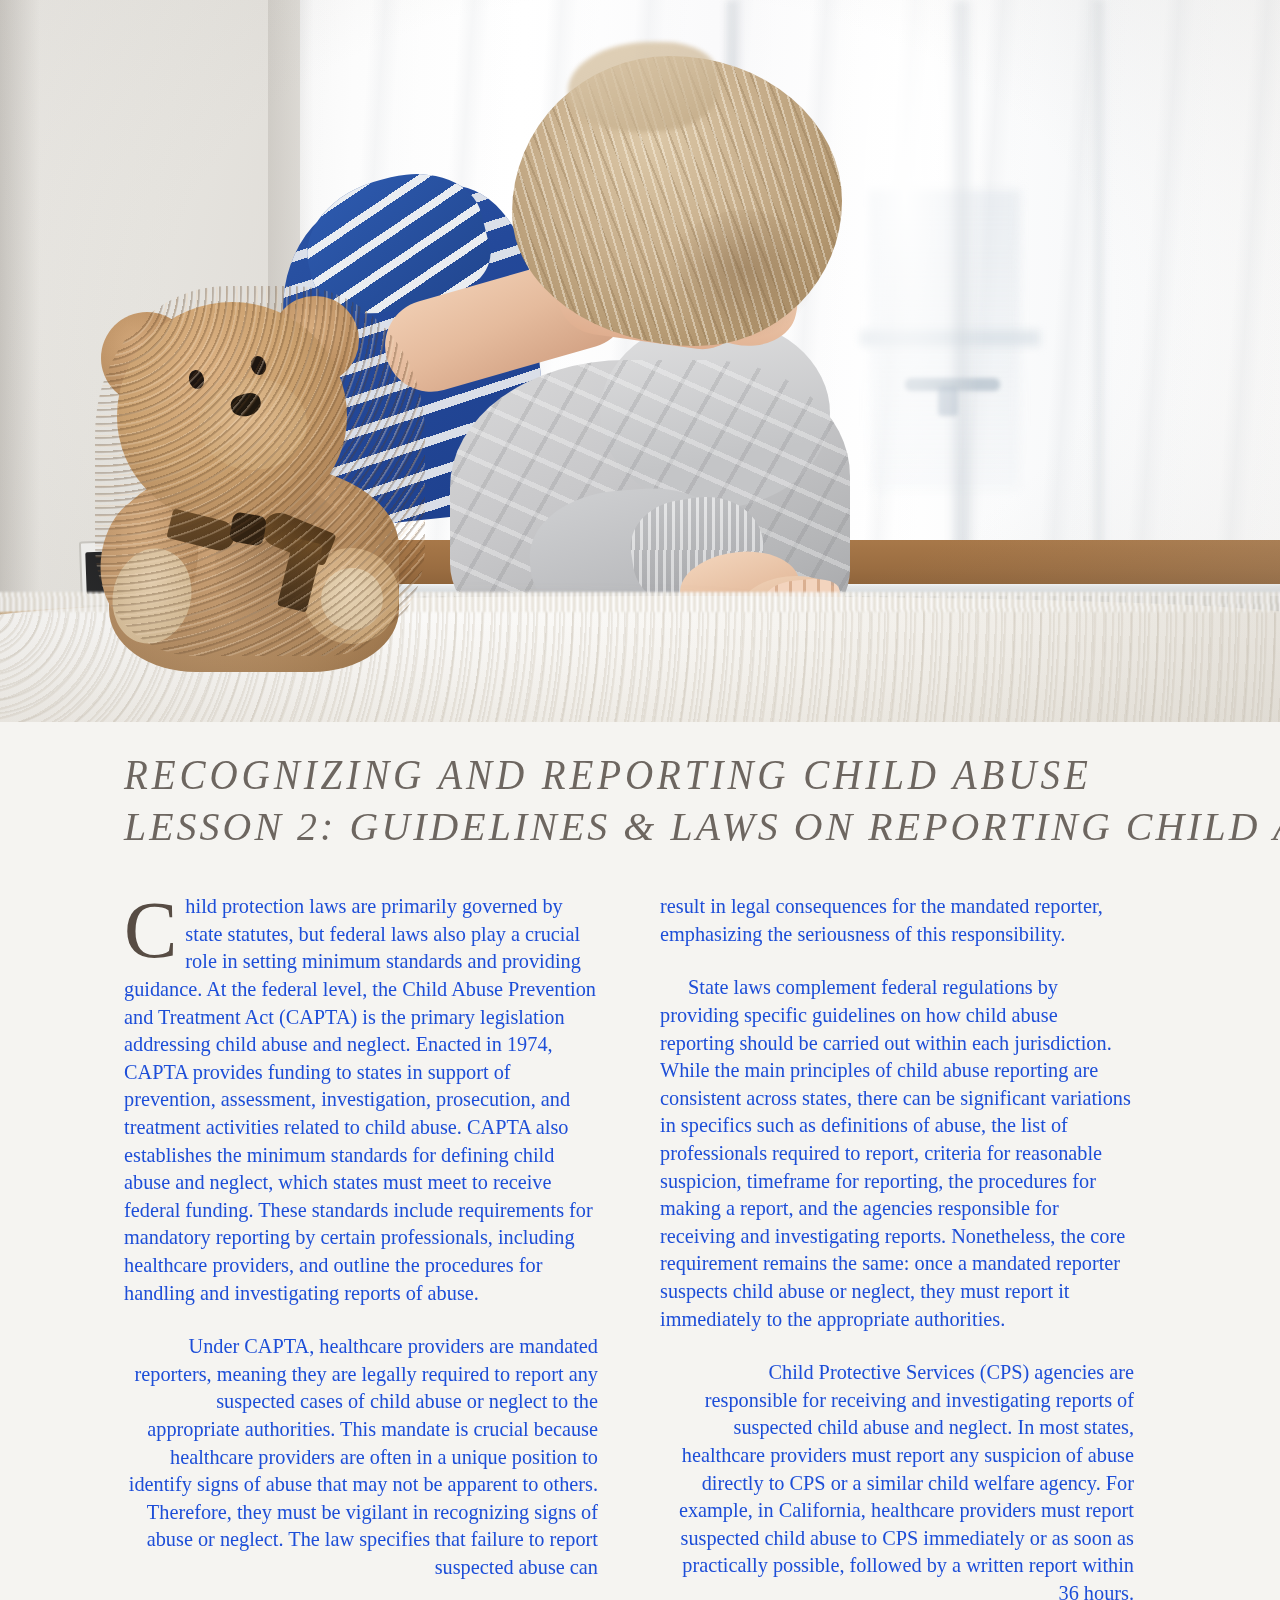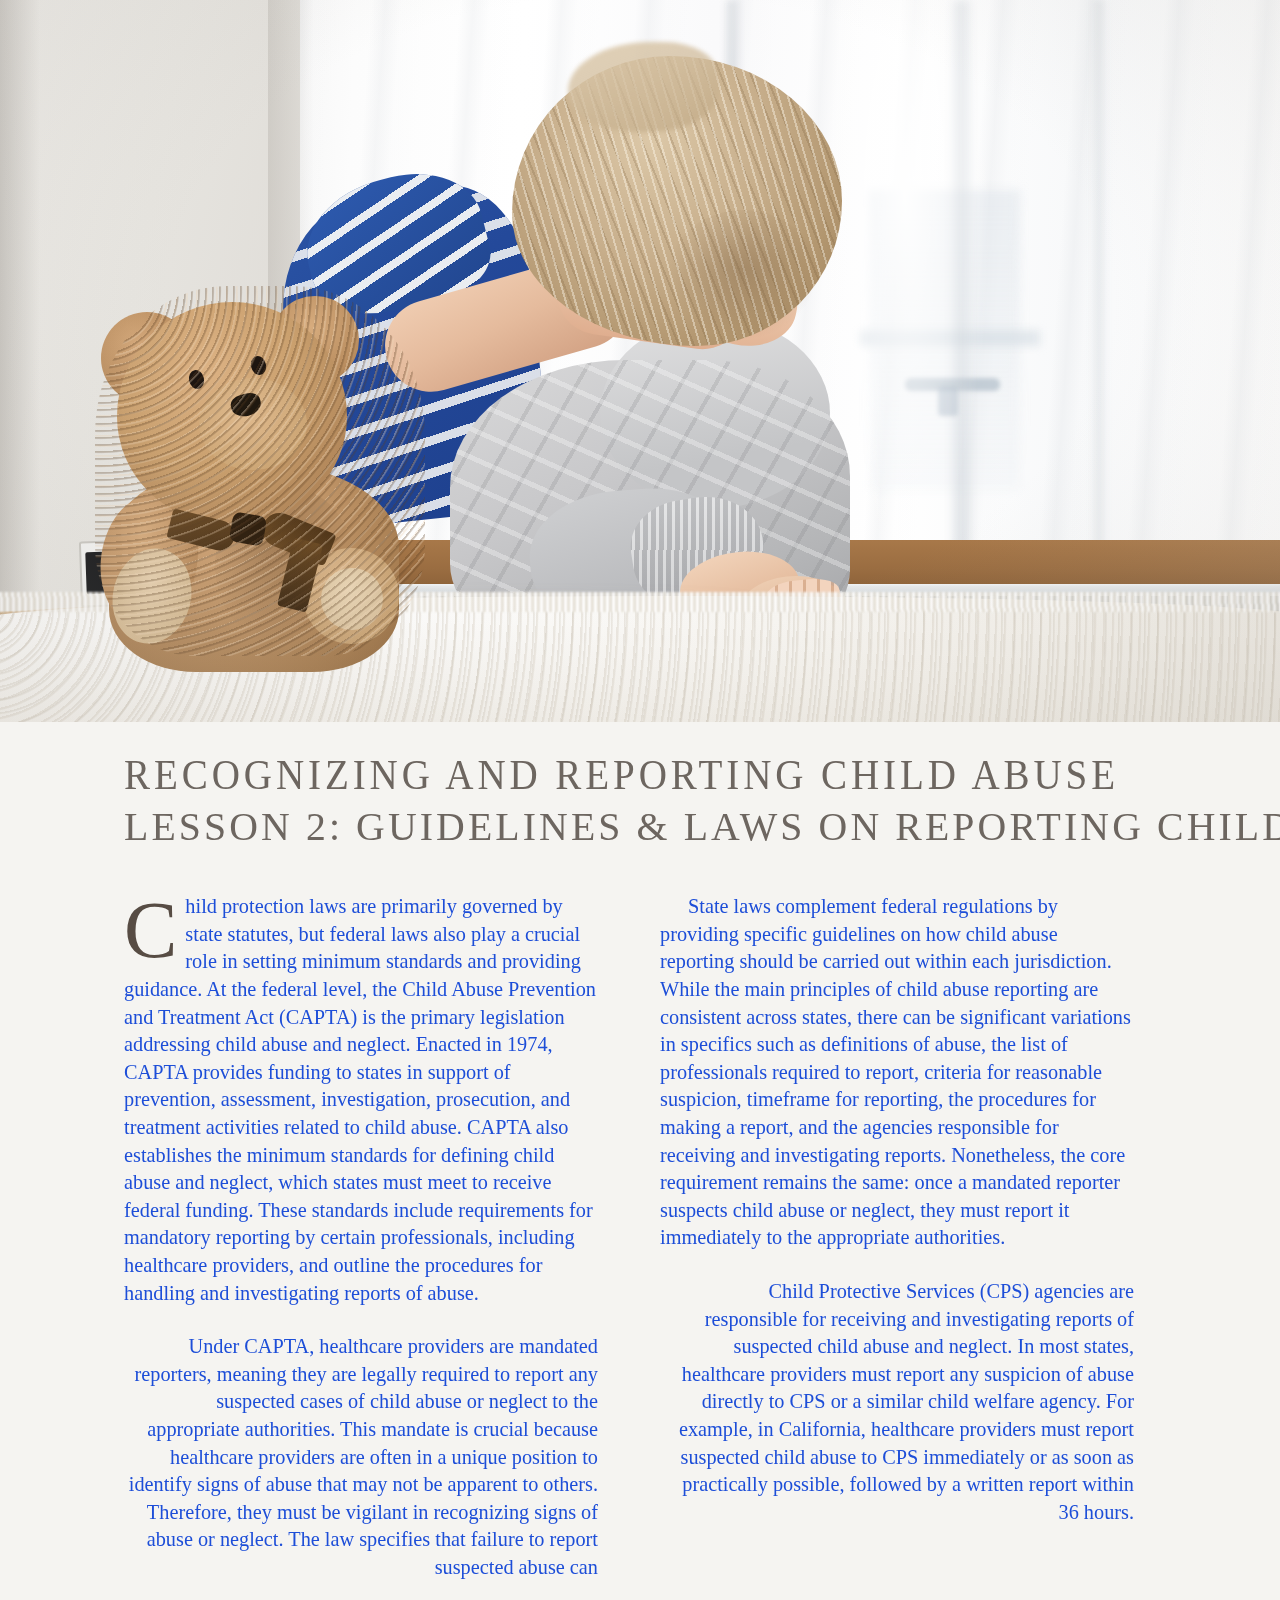--- a/index.html
+++ b/index.html
@@ -522,20 +522,21 @@
   .article {
     position: absolute;
     top: 722px; left: 0;
     width: 1280px;
     height: 878px;
     padding: 0;
   }
   .titles {
     margin: 28px 0 0 0;
     padding: 0 60px 0 124px;
+    font-style: italic;
   }
   .title-line {
     font-family: "Liberation Serif", "DejaVu Serif", serif;
     font-weight: 400;
     font-size: 42px;
     line-height: 1.22;
     letter-spacing: 4.2px;
     color: #6d6660;
     white-space: nowrap;
     transform: scaleX(0.93);
@@ -669,20 +670,21 @@
     </div>
 
     <div class="columns">
 
       <div class="col dropcap-wrap">
         <p class="para first">Child protection laws are primarily governed by state statutes, but federal laws also play a crucial role in setting minimum standards and providing guidance. At the federal level, the Child Abuse Prevention and Treatment Act (CAPTA) is the primary legislation addressing child abuse and neglect. Enacted in 1974, CAPTA provides funding to states in support of prevention, assessment, investigation, prosecution, and treatment activities related to child abuse. CAPTA also establishes the minimum standards for defining child abuse and neglect, which states must meet to receive federal funding. These standards include requirements for mandatory reporting by certain professionals, including healthcare providers, and outline the procedures for handling and investigating reports of abuse.</p>
         <p class="para tight">Under CAPTA, healthcare providers are mandated reporters, meaning they are legally required to report any suspected cases of child abuse or neglect to the appropriate authorities. This mandate is crucial because healthcare providers are often in a unique position to identify signs of abuse that may not be apparent to others. Therefore, they must be vigilant in recognizing signs of abuse or neglect. The law specifies that failure to report suspected abuse can</p>
       </div>
 
       <div class="col">
+        <p class="para first">result in legal consequences for the mandated reporter, emphasizing the seriousness of this responsibility.</p>
         <p class="para">State laws complement federal regulations by providing specific guidelines on how child abuse reporting should be carried out within each jurisdiction. While the main principles of child abuse reporting are consistent across states, there can be significant variations in specifics such as definitions of abuse, the list of professionals required to report, criteria for reasonable suspicion, timeframe for reporting, the procedures for making a report, and the agencies responsible for receiving and investigating reports. Nonetheless, the core requirement remains the same: once a mandated reporter suspects child abuse or neglect, they must report it immediately to the appropriate authorities.</p>
         <p class="para tight">Child Protective Services (CPS) agencies are responsible for receiving and investigating reports of suspected child abuse and neglect. In most states, healthcare providers must report any suspicion of abuse directly to CPS or a similar child welfare agency. For example, in California, healthcare providers must report suspected child abuse to CPS immediately or as soon as practically possible, followed by a written report within 36 hours.</p>
       </div>
 
     </div>
   </div>
 
 </div>
 
 </body></html>

